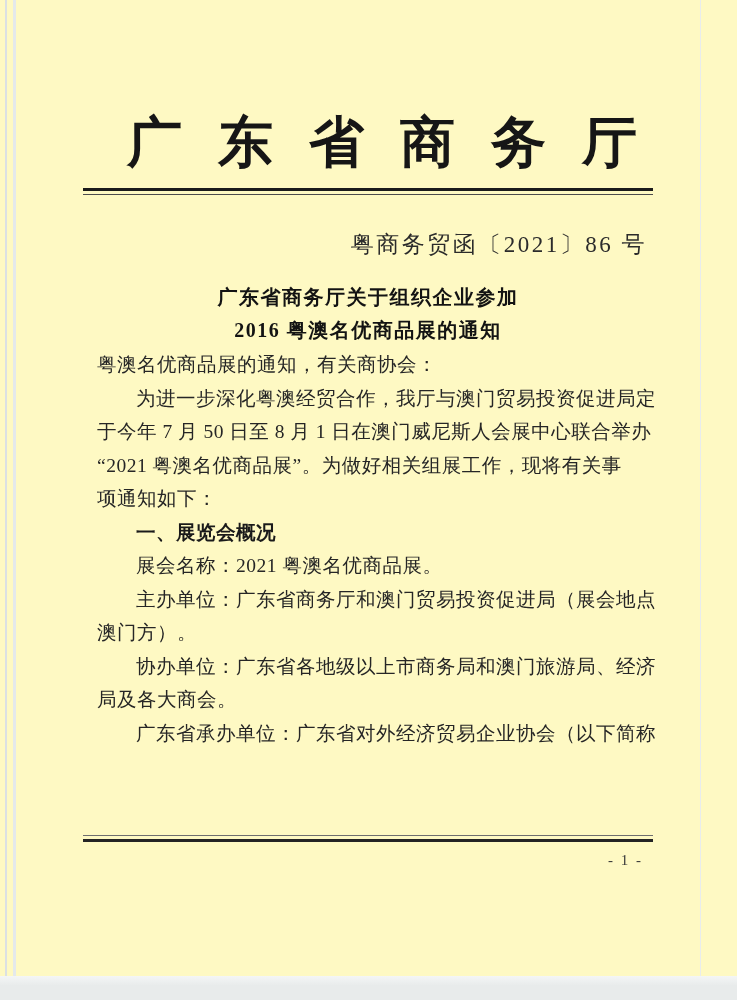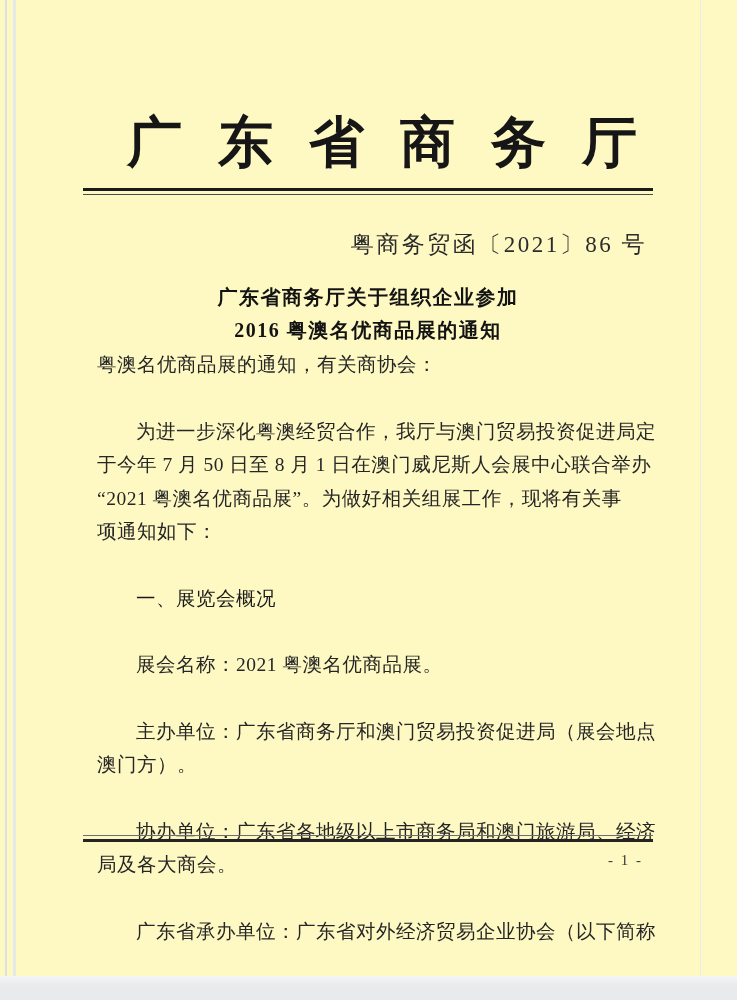--- a/index.html
+++ b/index.html
@@ -51,22 +51,22 @@
     white-space:nowrap;
     margin-top:16px;
   }
   
   .body-text {
     position:absolute; top:348px; left:97px; width:560px;
     font-size:19.5px; line-height:33.5px; color:#262626;
     letter-spacing:0.5px;
   }
   .line { white-space:nowrap; }
-  .indent { padding-left:39px;margin-top:33px; }
-  .heading { font-weight:400; color:#1a1a1a; }
+  .indent { padding-left:39px; }
+  .heading { font-weight:700; color:#1a1a1a; }
   
   .page-number {
     position:absolute; top:852px; right:94px;
     font-size:15px; letter-spacing:2px; color:#3a3a3a;
     white-space:nowrap;
   }
 </style>
 </head>
 <body>
 

